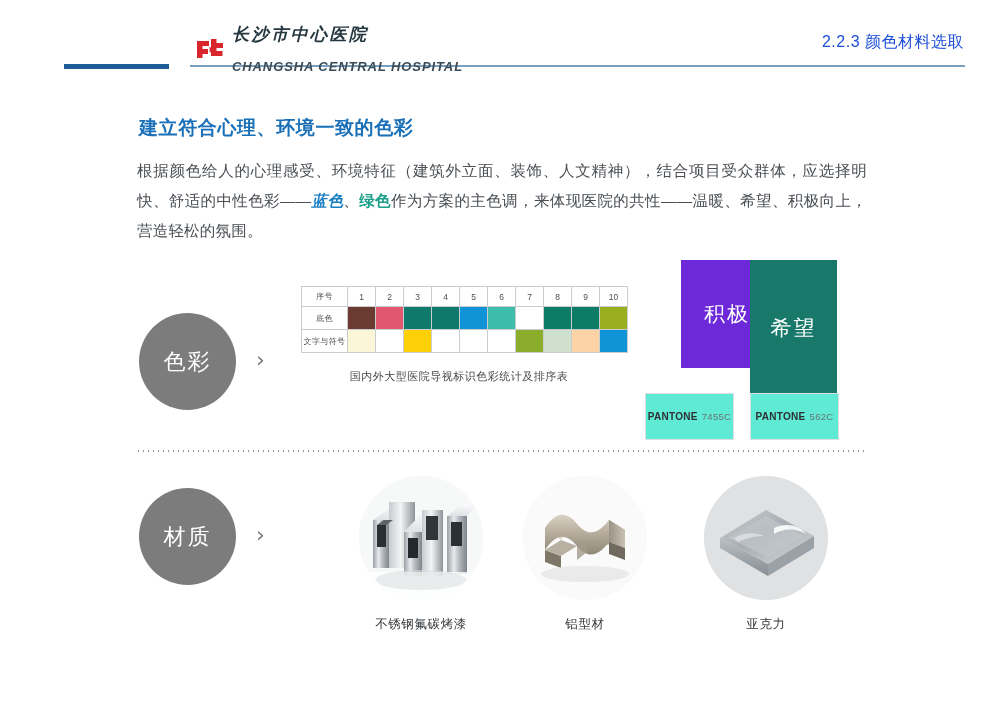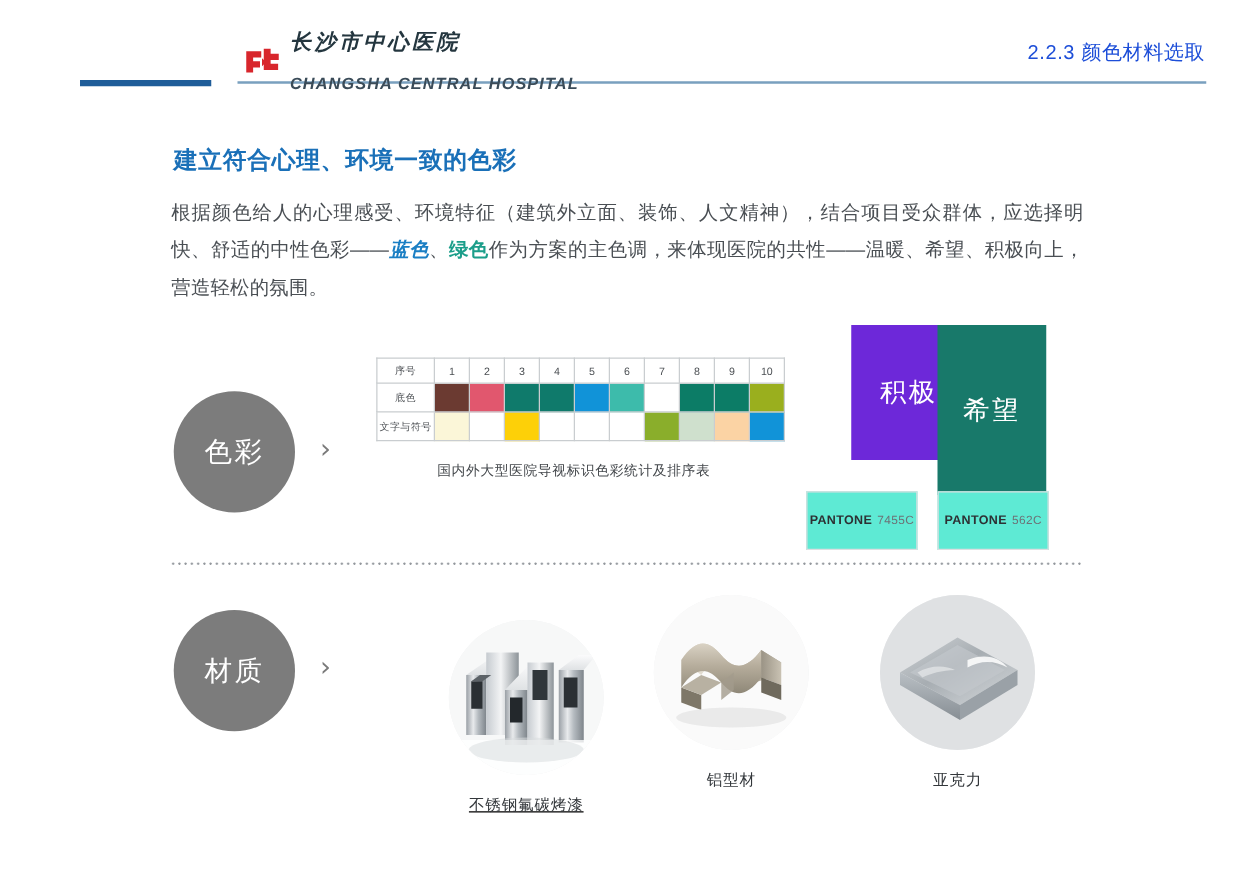--- a/index.html
+++ b/index.html
@@ -219,21 +219,21 @@
   <span class="pc">562C</span>
 </div>
 
 <div class="divider"></div>
 
 <div class="circle" id="circle-material" style="left: 139px; top: 488px; width: 97px; height: 97px; background: rgb(124, 124, 124);">
   <span>材质</span>
 </div>
 <div class="chev" style="left:256px;top:522px;">›</div>
 
-<div class="mat" style="left:359px;top:496px;text-decoration:underline;">
+<div class="mat" style="left:359px;top:476px;">
   <div class="mat-circle">
     <svg viewBox="0 0 124 124" xmlns="http://www.w3.org/2000/svg">
       <defs>
         <linearGradient id="g1a" x1="0" y1="0" x2="1" y2="0">
           <stop offset="0" stop-color="#9aa0a6"></stop>
             <stop offset=".35" stop-color="#e8eaec"></stop>
           <stop offset=".6" stop-color="#b5bbc0"></stop>
             <stop offset="1" stop-color="#7e858b"></stop>
         </linearGradient>
         <linearGradient id="g1b" x1="0" y1="0" x2="1" y2="0">

